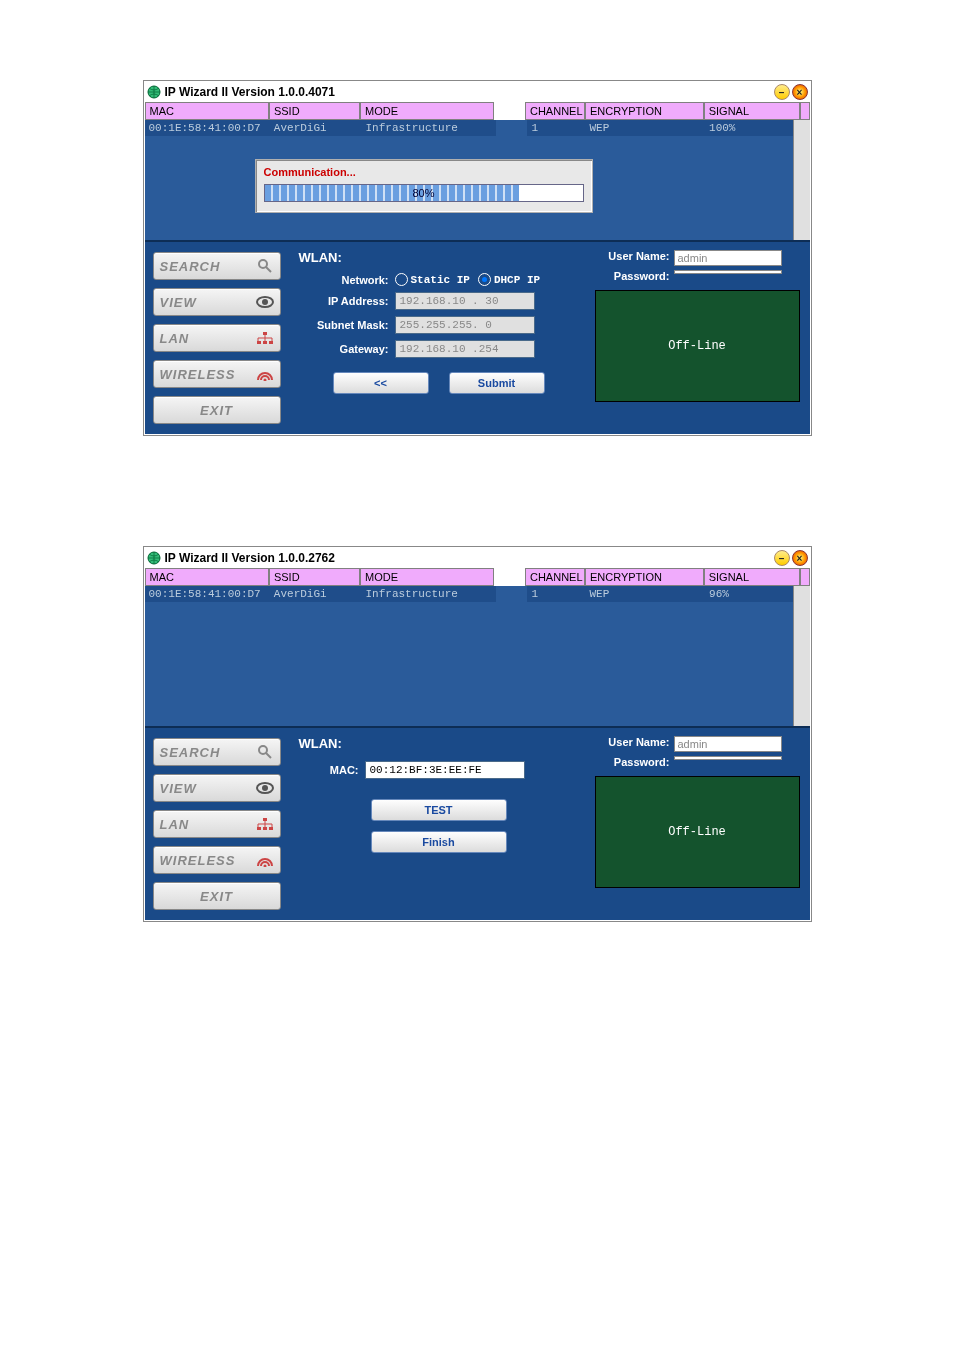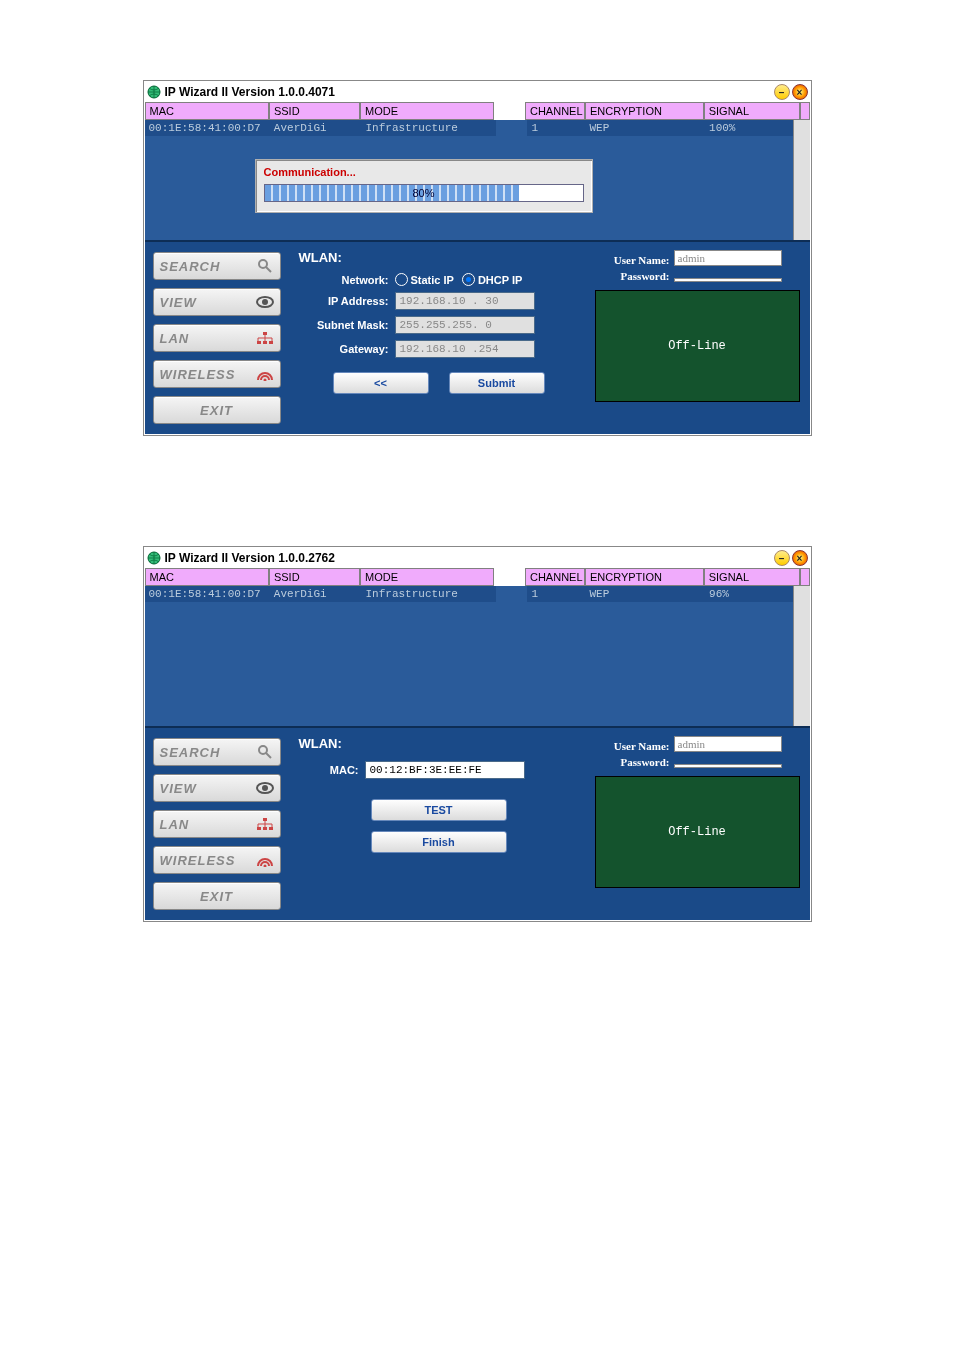--- a/index.html
+++ b/index.html
@@ -174,42 +174,42 @@
   .text-input {
     border:1px solid #4a6a8a;
     background:#e0e0e0;
     color:#888;
     font-family:"Courier New",monospace;
     font-size:11px;
     padding:2px 4px;
     width:130px;
   }
   .text-input.white { background:#fff; color:#000; }
-  .radio-wrap { color:#fff; font-weight:bold; display:flex;align-items:center;gap:3px; margin-right:8px; font-size:11px;}
+  .radio-wrap { color:#fff; font-weight:bold; display:flex;align-items:center;gap:3px; margin-right:8px; font-size:11px;font-family:Liberation Mono, monospace;}
   .radio {
     width:11px;height:11px;border-radius:50%;border:1px solid #fff;background:#1a4a88;display:inline-flex;align-items:center;justify-content:center;
   }
   .radio.on::after { content:"";width:5px;height:5px;border-radius:50%;background:#07f; }
   .btn-row { display:flex; gap:20px; margin-top:14px; justify-content:center;}
   .wbtn {
     min-width:70px;
     height:20px;
     background:linear-gradient(#fefefe,#dcdcdc);
     border:1px solid #6688bb;
     border-radius:3px;
     display:flex;align-items:center;justify-content:center;
     font-weight:bold;font-size:11px;color:#1a4aa0;
     padding:0 12px;
   }
 
   .right-panel {
     width:205px;
     padding:8px 10px 10px 6px;
   }
-  .cred-row { display:flex;align-items:flex-end;margin-bottom:4px;font-family:Liberation Serif, serif;}
+  .cred-row { display:flex;align-items:flex-start;margin-bottom:4px;}
   .cred-row .clbl { width:75px;color:#fff;font-weight:bold;font-size:11px;text-align:right;padding-right:4px; }
   .cred-in {
     border:1px solid #888;background:#fff;color:#888;font-size:11px;padding:1px 3px;width:100px;
   }
   .preview {
     margin-top:8px;
     height:110px;
     background:#14532d;
     border:1px solid #000;
     display:flex;align-items:center;justify-content:center;

